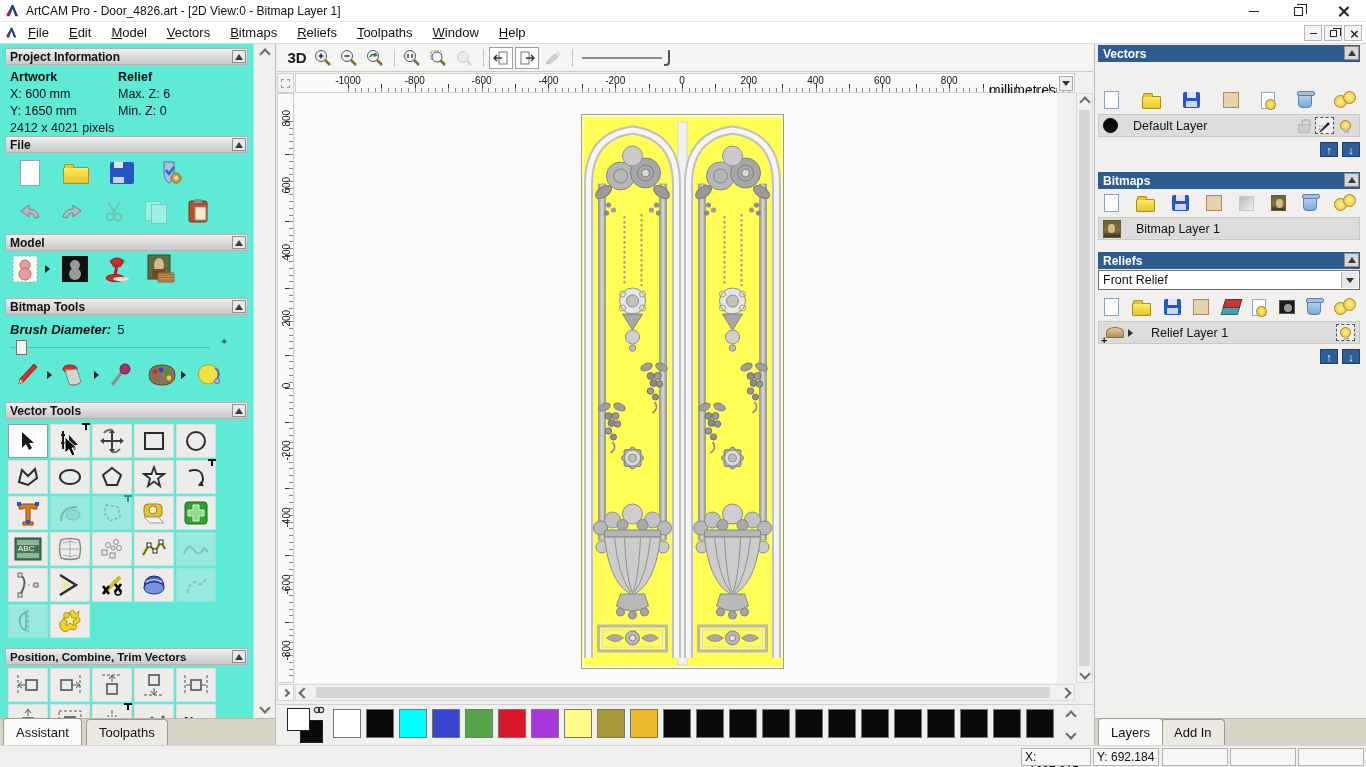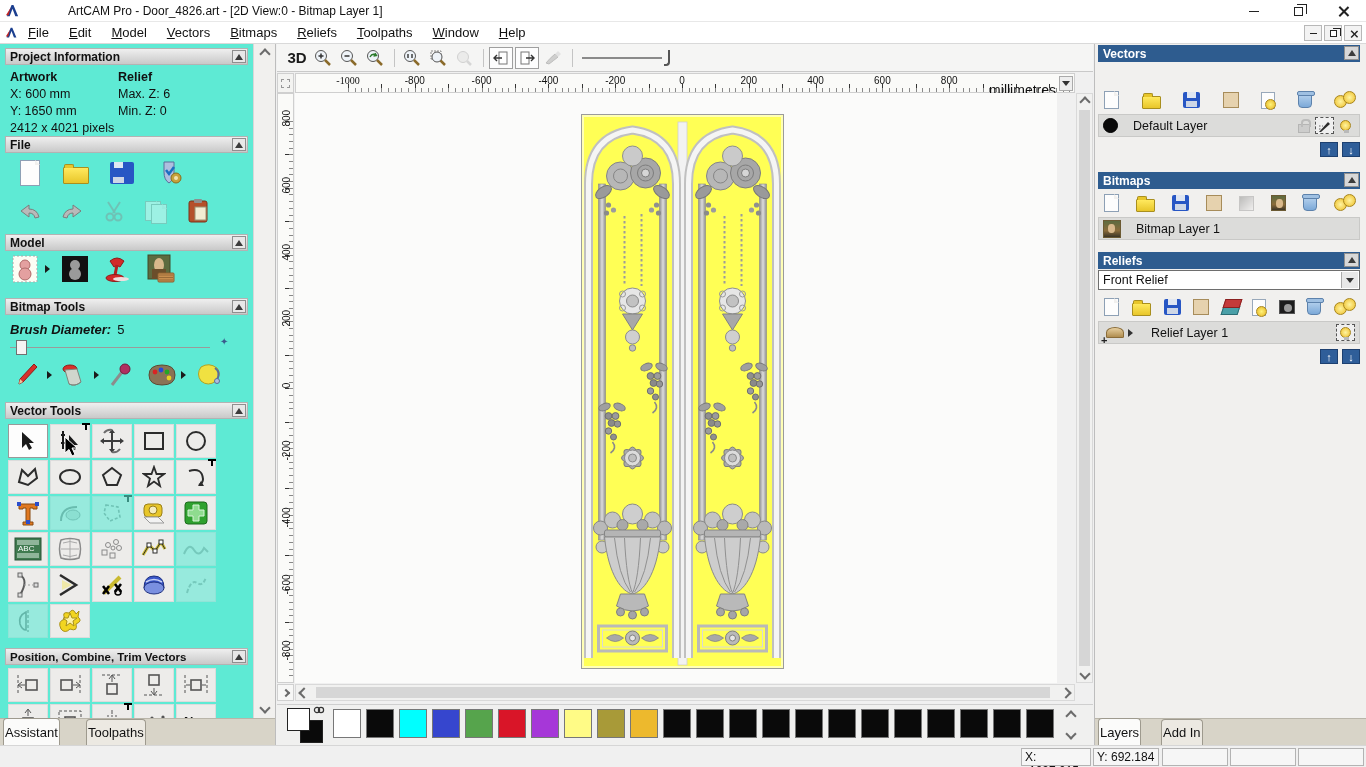--- a/index.html
+++ b/index.html
@@ -1,21 +1,21 @@
 <!DOCTYPE html>
 <html><head>
 <meta charset="utf-8">
 <style>
   html,body{margin:0;padding:0;background:#444;}
   *{box-sizing:border-box;}
   .app{position:relative;width:1366px;height:767px;background:#f0f0f0;overflow:hidden;
        font-family:"Liberation Sans",sans-serif;font-size:12px;color:#111;}
 
   
-  .titlebar{position:absolute;top:0;left:0;right:0;height:22px;background:#fff;display:flex;align-items:center;border-bottom:1px solid #e8e8e8;gap:42px;}
+  .titlebar{position:absolute;top:0;left:0;right:0;height:22px;background:#fff;display:flex;align-items:center;border-bottom:1px solid #e8e8e8;}
   .titlebar .title{margin-left:6px;font-size:12px;color:#111;}
   .win-controls{position:absolute;right:0;top:0;height:22px;display:flex;}
   .win-btn{width:45px;height:22px;display:flex;align-items:center;justify-content:center;}
   .glyph-min{width:10px;height:0;border-top:1px solid #222;}
   .glyph-max{width:9px;height:9px;border:1px solid #222;position:relative;background:#fff;}
   .glyph-max::before{content:'';position:absolute;left:2px;top:-4px;width:9px;height:9px;border:1px solid #222;border-bottom:none;border-left:none;}
   .glyph-close{position:relative;width:11px;height:11px;}
   .glyph-close::before,.glyph-close::after{content:'';position:absolute;left:5px;top:-1px;width:1.5px;height:13px;background:#222;}
   .glyph-close::before{transform:rotate(45deg);} .glyph-close::after{transform:rotate(-45deg);}
   .applogo{width:15px;height:15px;margin-left:5px;}
@@ -46,21 +46,21 @@
   .brush-val{font-style:normal;font-weight:normal;margin-left:6px;}
   .slider-track{position:absolute;height:1px;background:#9a9a9a;}
   .slider-handle{position:absolute;width:11px;height:15px;background:#f4f4f4;border:1px solid #707070;}
   .tinyplus{position:absolute;color:#3a5a8c;font-size:10px;}
   .vt{position:absolute;width:40px;height:34px;background:#edecea;border:1px solid #dcdcdc;display:flex;align-items:center;justify-content:center;}
   .vt.active{background:#fdfdfd;border:1px solid #999;}
   .pin{position:absolute;right:-1px;top:-2px;width:8px;height:7px;}
   .pin::before{content:'';position:absolute;left:0;top:0;width:8px;height:2px;background:#000;}
   .pin::after{content:'';position:absolute;left:3px;top:2px;width:2px;height:5px;background:#000;}
   .lp-tabs{position:absolute;left:0;right:0;bottom:0;height:27px;background:#d8d4c8;border-top:1px solid #b9b5a9;}
-  .tab{position:absolute;bottom:0;height:26px;padding:0 1px;display:flex;align-items:center;font-size:13px;
+  .tab{position:absolute;bottom:0;height:26px;padding:0 12px;display:flex;align-items:center;font-size:13px;
        background:#ece9e2;border:1px solid #9e9a8e;border-bottom:none;border-radius:4px 4px 0 0;}
   .tab.active{background:#fbfbfa;height:27px;z-index:2;}
   .lp-scroll{position:absolute;right:0;top:0;width:22px;height:674px;background:#f1f0ee;border-left:1px solid #d7d7d7;}
   .chev{display:inline-block;width:8px;height:8px;border-right:2px solid #6b6b6b;border-bottom:2px solid #6b6b6b;}
   .chev.up{transform:rotate(-135deg);} .chev.down{transform:rotate(45deg);}
   .chev.left{transform:rotate(135deg);} .chev.right{transform:rotate(-45deg);}
 
   
   .canvas-area{position:absolute;left:277px;top:44px;width:816px;bottom:22px;background:#f0f0f0;}
   .cv-toolbar{position:absolute;left:0;right:0;top:0;height:28px;background:#f5f5f4;border-bottom:1px solid #c9c9c9;display:flex;align-items:center;padding-left:8px;}
@@ -727,21 +727,21 @@
         <div style="position:absolute;left:0;top:9px;width:80px;height:2px;background:#8a8a8a"></div>
         <div style="position:absolute;left:82px;top:2px;width:6px;height:16px;border-right:2px solid #555;border-bottom:2px solid #555;border-radius:0 0 4px 0"></div>
       </div>
     </div>
 
     <div class="ruler-corner">
         <span class="corner-glyph"></span>
       </div>
     <div class="ruler-h">
       <div id="hruler-labels">
-          <span class="htick" style="left: 52px; font-family: Liberation Serif, serif;">-1000</span>
+          <span class="htick" style="left: 52px;">-1000</span>
           <span class="htick" style="left: 118.8px;">-800</span>
           <span class="htick" style="left: 185.6px;">-600</span>
           <span class="htick" style="left: 252.4px;">-400</span>
           <span class="htick" style="left: 319.2px;">-200</span>
           <span class="htick" style="left: 386px;">0</span>
           <span class="htick" style="left: 452.8px;">200</span>
           <span class="htick" style="left: 519.6px;">400</span>
           <span class="htick" style="left: 586.4px;">600</span>
           <span class="htick" style="left: 653.2px;">800</span>
         </div>

